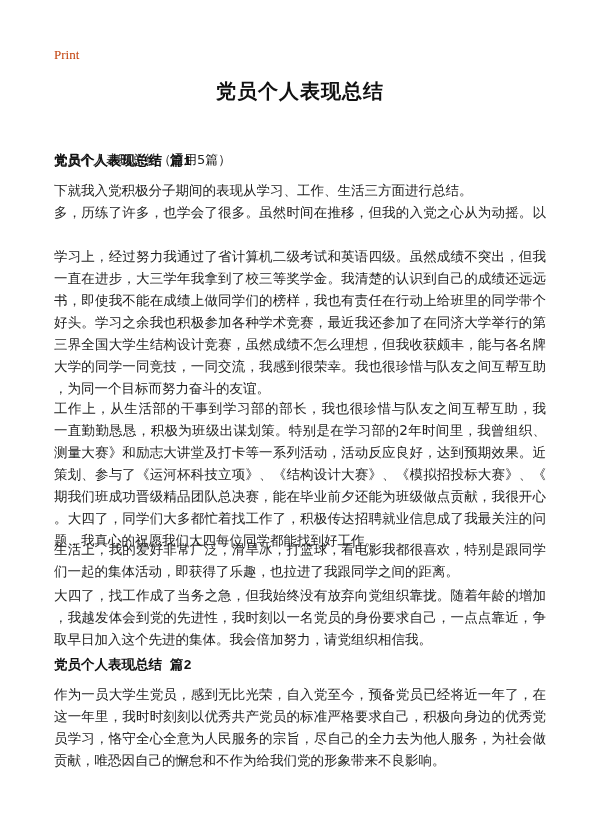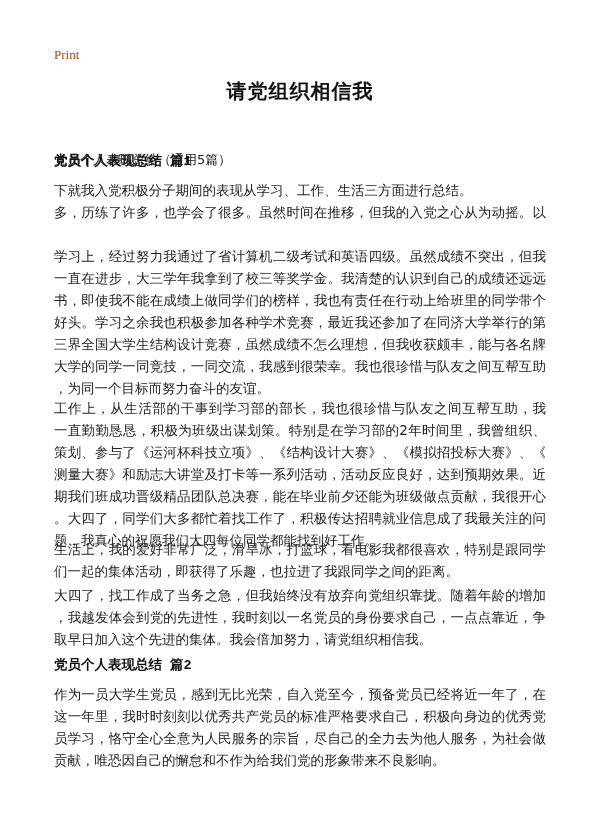--- a/index.html
+++ b/index.html
@@ -11,21 +11,21 @@
   .heading { position: absolute; left: 0; font-family: Liberation Mono, monospace; font-size: 13.5px; font-weight: bold; color: #111; }
   .para { position: absolute; left: 0; width: 492px; font-family: "DejaVu Sans", sans-serif; font-size: 13.5px; line-height: 22px; color: #222; }
   .line { display: block; white-space: nowrap; text-align: justify; text-align-last: justify; }
   .line.last { text-align-last: left; }
 </style>
 </head>
 <body>
 
 <div class="page">
   <div class="print">Print</div>
-  <div class="title">请党组织相信我</div>
+  <div class="title">党员个人表现总结</div>
   <div class="subtitle">党员个人表现总结（通用5篇）</div>
 
   <div class="heading" style="top:152px">党员个人表现总结 篇1</div>
 
   <div class="para" style="top:179px">
     <span class="line last">下就我入党积极分子期间的表现从学习、工作、生活三方面进行总结。</span>
     <span class="line">多，历练了许多，也学会了很多。虽然时间在推移，但我的入党之心从为动摇。以</span>
   </div>
 
   <div class="para" style="top:245px">
@@ -34,22 +34,22 @@
     <span class="line">书，即使我不能在成绩上做同学们的榜样，我也有责任在行动上给班里的同学带个</span>
     <span class="line">好头。学习之余我也积极参加各种学术竞赛，最近我还参加了在同济大学举行的第</span>
     <span class="line">三界全国大学生结构设计竞赛，虽然成绩不怎么理想，但我收获颇丰，能与各名牌</span>
     <span class="line">大学的同学一同竞技，一同交流，我感到很荣幸。我也很珍惜与队友之间互帮互助</span>
     <span class="line last">，为同一个目标而努力奋斗的友谊。</span>
   </div>
 
   <div class="para" style="top:397px">
     <span class="line">工作上，从生活部的干事到学习部的部长，我也很珍惜与队友之间互帮互助，我</span>
     <span class="line">一直勤勤恳恳，积极为班级出谋划策。特别是在学习部的2年时间里，我曾组织、</span>
+    <span class="line">测量大赛》和励志大讲堂及打卡等一系列活动，活动反应良好，达到预期效果。近</span>
     <span class="line">策划、参与了《运河杯科技立项》、《结构设计大赛》、《模拟招投标大赛》、《</span>
-    <span class="line">测量大赛》和励志大讲堂及打卡等一系列活动，活动反应良好，达到预期效果。近</span>
     <span class="line">期我们班成功晋级精品团队总决赛，能在毕业前夕还能为班级做点贡献，我很开心</span>
     <span class="line">。大四了，同学们大多都忙着找工作了，积极传达招聘就业信息成了我最关注的问</span>
     <span class="line last">题，我真心的祝愿我们大四每位同学都能找到好工作。</span>
   </div>
 
   <div class="para" style="top:538px">
     <span class="line">生活上，我的爱好非常广泛，滑旱冰，打篮球，看电影我都很喜欢，特别是跟同学</span>
     <span class="line last">们一起的集体活动，即获得了乐趣，也拉进了我跟同学之间的距离。</span>
   </div>
 

